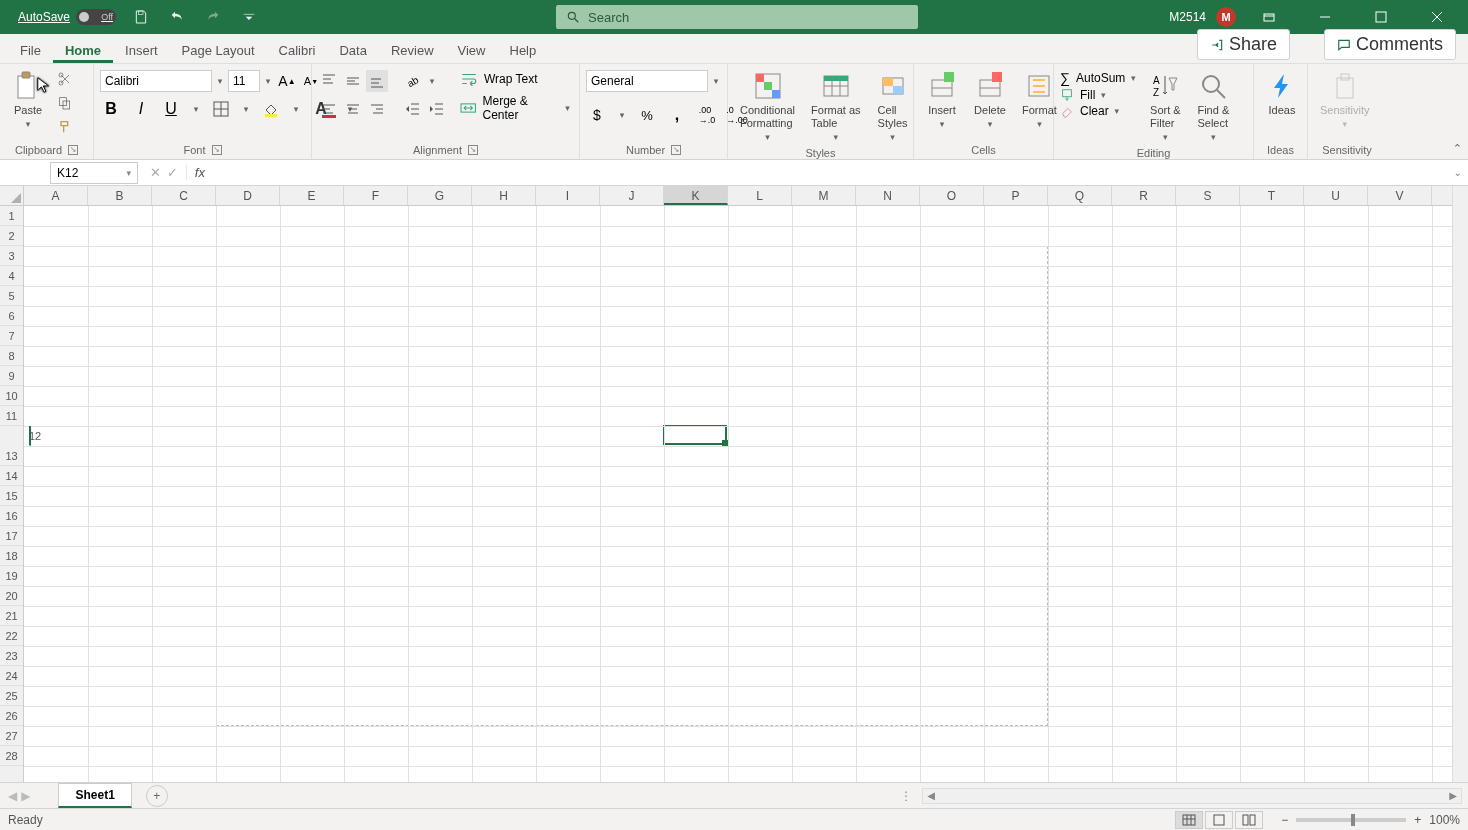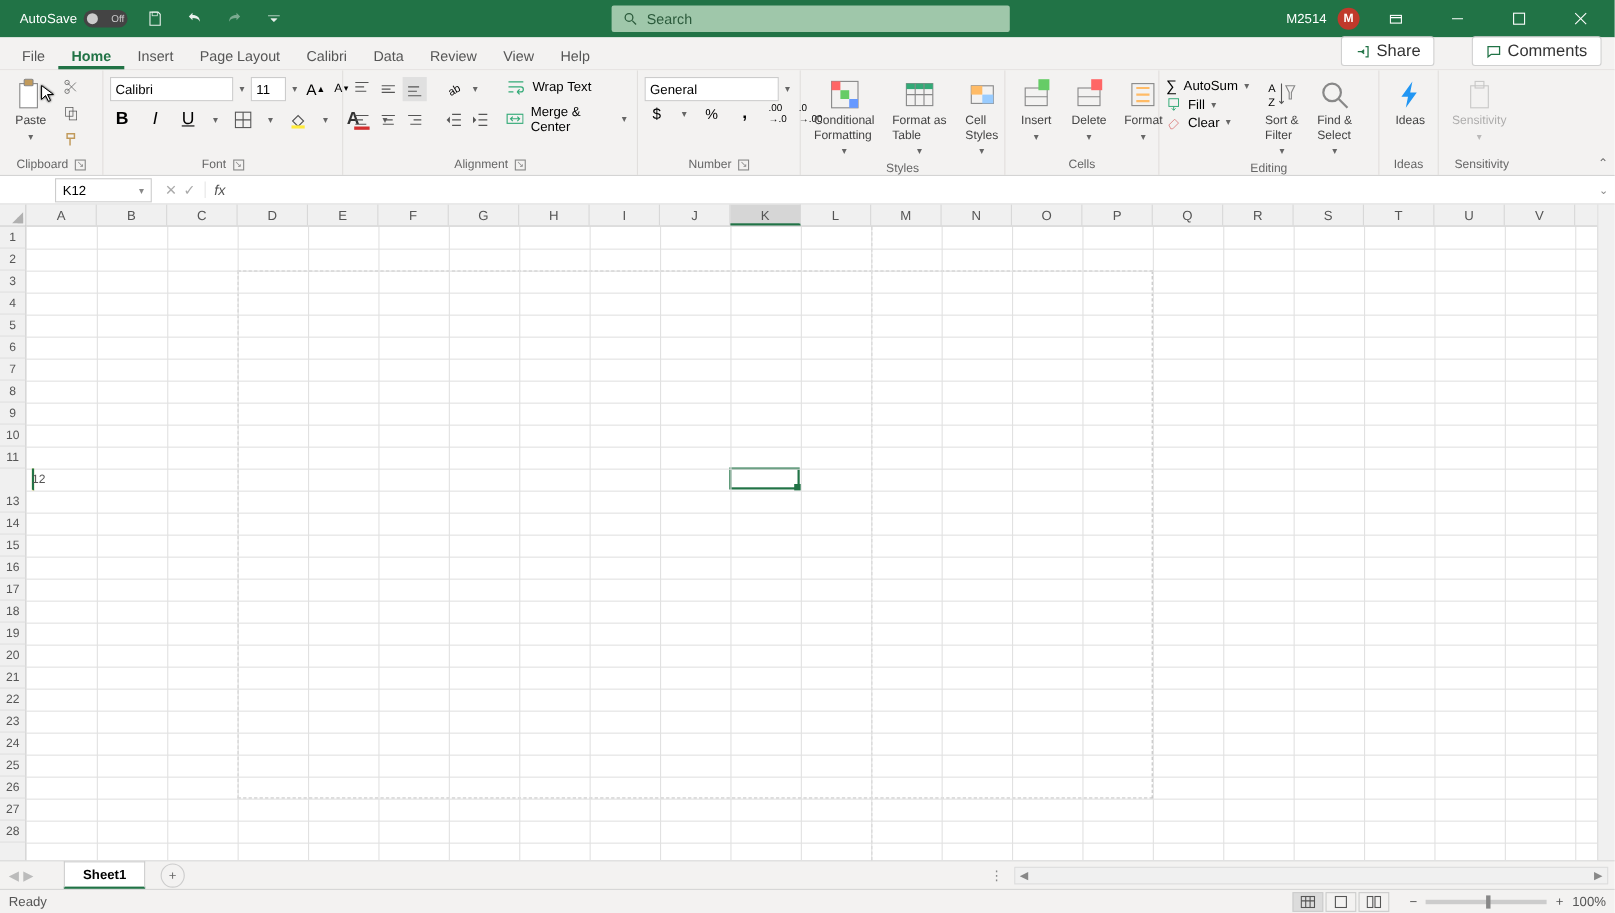--- a/index.html
+++ b/index.html
@@ -1,38 +1,38 @@
 <!DOCTYPE html>
 <html><head>
 <meta charset="utf-8">
 <style>
 * { margin: 0; padding: 0; box-sizing: border-box; font-family: "Segoe UI", Arial, sans-serif; user-select: none; }
 html, body { width: 1468px; height: 830px; overflow: hidden; }
 
 
 .titlebar { height: 34px; background: #217346; display: flex; align-items: center; color: #fff; font-size: 12px; }
-.titlebar .autosave { margin-left: 18px; display:flex; align-items:center; gap:6px;}
+.titlebar .autosave { margin-left: 18px; display:flex; align-items:center; gap:6px;text-decoration:underline;}
 .titlebar .toggle { width: 40px; height:16px; border-radius:8px; background:#444; display:flex; align-items:center; justify-content:flex-end; padding:0 3px; font-size:9px; color:#ccc;}
 .titlebar .toggle::before{content:""; width:10px; height:10px; border-radius:50%; background:#ccc; margin-right:auto;}
 .titlebar .qat { display:flex; align-items:center; gap:14px; margin-left:14px; }
 .titlebar .qat svg { width:16px; height:16px; fill:#fff; opacity:.9;}
 .titlebar .qat .dim svg{opacity:.4;}
 .titlebar .doc { position:absolute; left:50%; transform:translateX(-50%); font-size:13px; display:flex; gap:6px; align-items:center;}
 .titlebar .search { position:absolute; left:556px; width:362px; height:24px; background:#9fc7aa; border-radius:2px; display:flex; align-items:center; gap:8px; padding:0 10px; color:#2b5a3b; font-size:13px;}
 .titlebar .right { margin-left:auto; display:flex; align-items:center; gap:10px; padding-right:8px;}
 .titlebar .avatar { width:20px; height:20px; border-radius:50%; background:#c0392b; display:flex; align-items:center; justify-content:center; font-size:11px; font-weight:600;}
 .titlebar .winbtn { width:46px; height:34px; display:flex; align-items:center; justify-content:center;}
 .titlebar .winbtn svg{width:12px;height:12px;stroke:#fff;fill:none;stroke-width:1;}
 
 
 .tabs { height:30px; background:#f3f2f1; display:flex; align-items:flex-end; padding:0 8px; font-size:13px; border-bottom:1px solid #e1dfdd;gap:26px;}
 .tabs .tab { padding:6px 12px 5px; color:#555; cursor:pointer;}
 .tabs .tab.active { color:#217346; font-weight:600; border-bottom:3px solid #217346; padding-bottom:2px;}
 .tabs .spacer{flex:1;}
-.tabs .btn { display:flex; align-items:center; gap:5px; padding:4px 12px; border:1px solid #d0d0d0; border-radius:3px; margin:0 4px 3px; font-size:15px; color:#333; background:#fff;}
+.tabs .btn { display:flex; align-items:center; gap:5px; padding:4px 12px; border:1px solid #d0d0d0; border-radius:3px; margin:0 4px 3px; font-size:18px; color:#333; background:#fff;}
 .tabs .btn svg{width:14px;height:14px;fill:#217346;}
 
 
 .ribbon { height:96px; background:#f3f2f1; display:flex; border-bottom:1px solid #d4d4d4; position:relative;}
 .group { border-right:1px solid #e1dfdd; display:flex; flex-direction:column; padding:4px 6px 0; position:relative;}
 .group .body { flex:1; display:flex; align-items:flex-start; gap:4px;}
 .group .label { font-size:11px; color:#666; text-align:center; padding:2px 0 3px; display:flex; align-items:center; justify-content:center; gap:6px;}
 .group .label .dlg{width:10px;height:10px; border:1px solid #888; font-size:8px; line-height:8px; color:#888; display:inline-flex;align-items:center;justify-content:center;}
 .bigbtn { display:flex; flex-direction:column; align-items:center; font-size:11px; color:#444; padding:2px 6px; gap:2px; line-height:1.2;}
 .bigbtn svg{width:32px;height:32px;}
@@ -364,21 +364,21 @@
           </div>
       </div>
     </div>
     <div class="label">
         <span>Alignment</span>
         <span class="dlg">↘</span>
       </div>
   </div>
 
   <div class="group" style="width:148px">
-    <div class="body col" style="gap:0;padding-top:2px;">
+    <div class="body col" style="gap:12px;padding-top:2px;">
       <div class="row">
           <input class="combo" style="width: 122px;" value="General">
           <span class="drop">▾</span>
         </div>
       <div class="row" style="gap:8px;">
         <span class="smbtn" style="font-size:14px;">$</span>
           <span class="drop">▾</span>
         <span class="smbtn" style="font-size:13px;">%</span>
         <span class="smbtn" style="font-size:16px;font-weight:700;">,</span>
         <span class="smbtn" style="font-size:9px;">.00<br>→.0</span>

